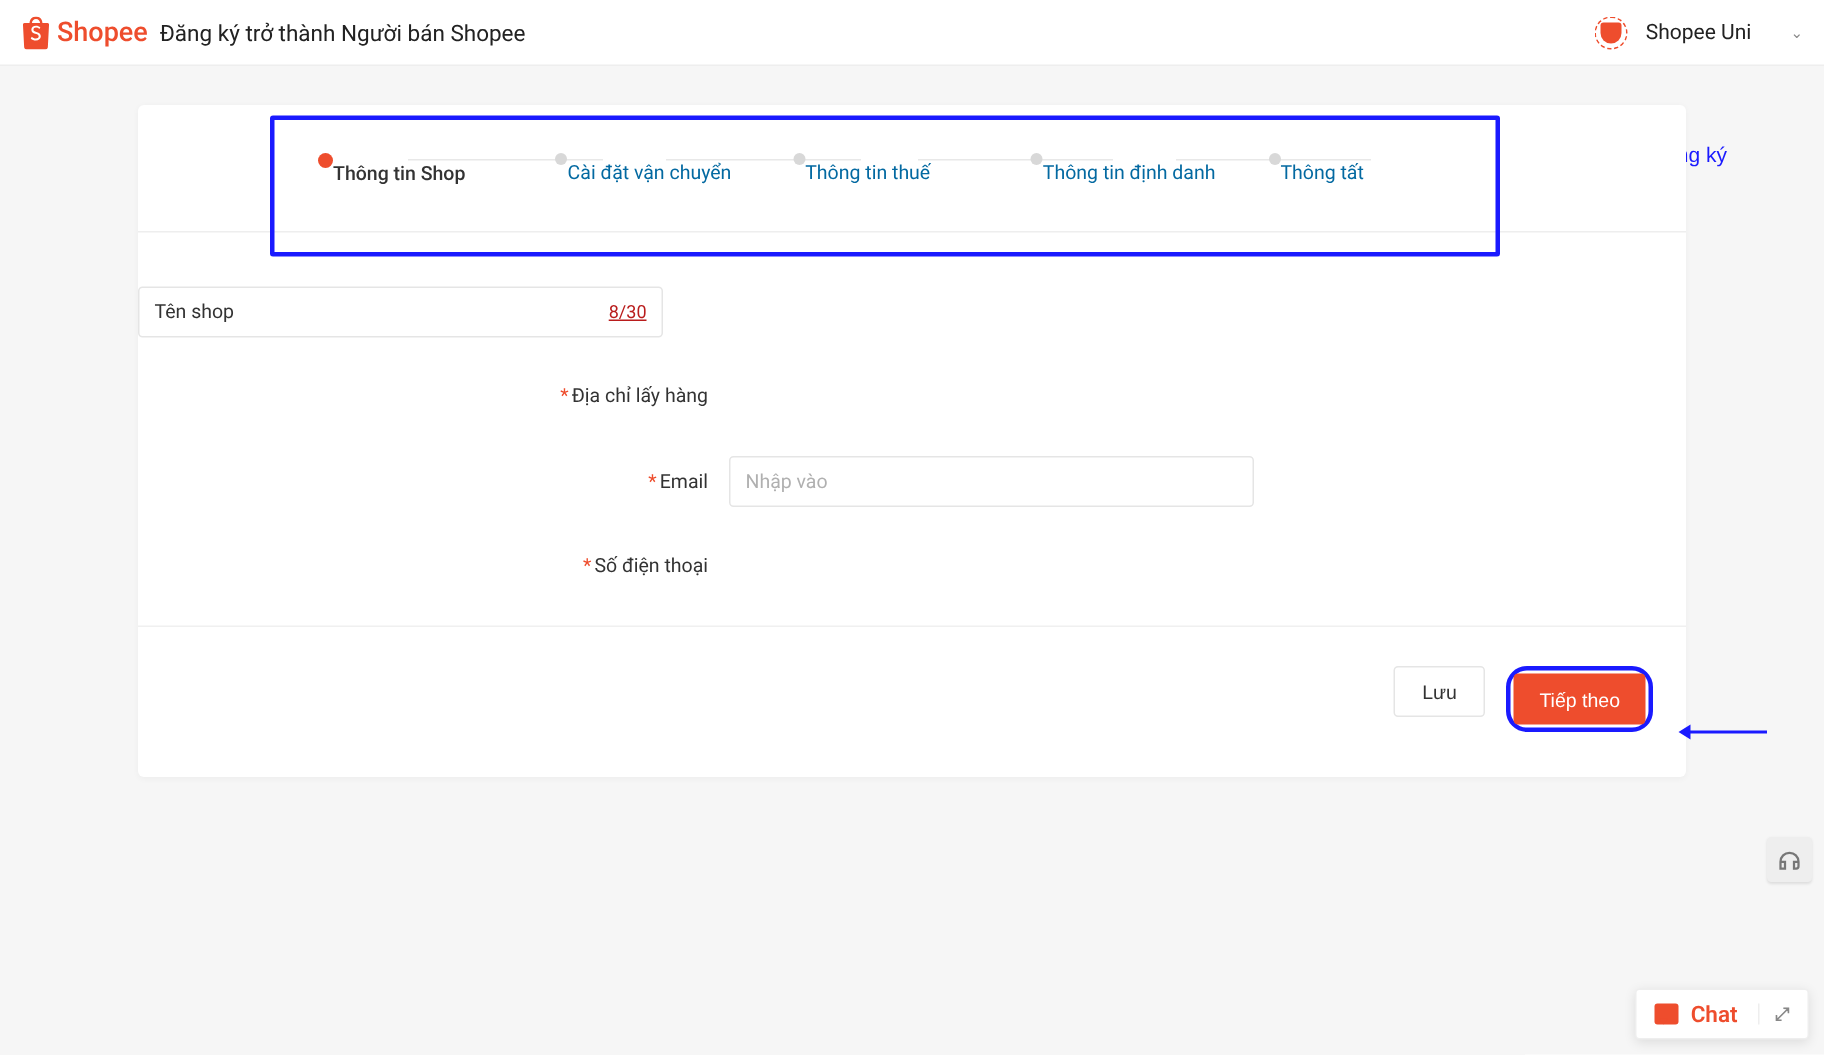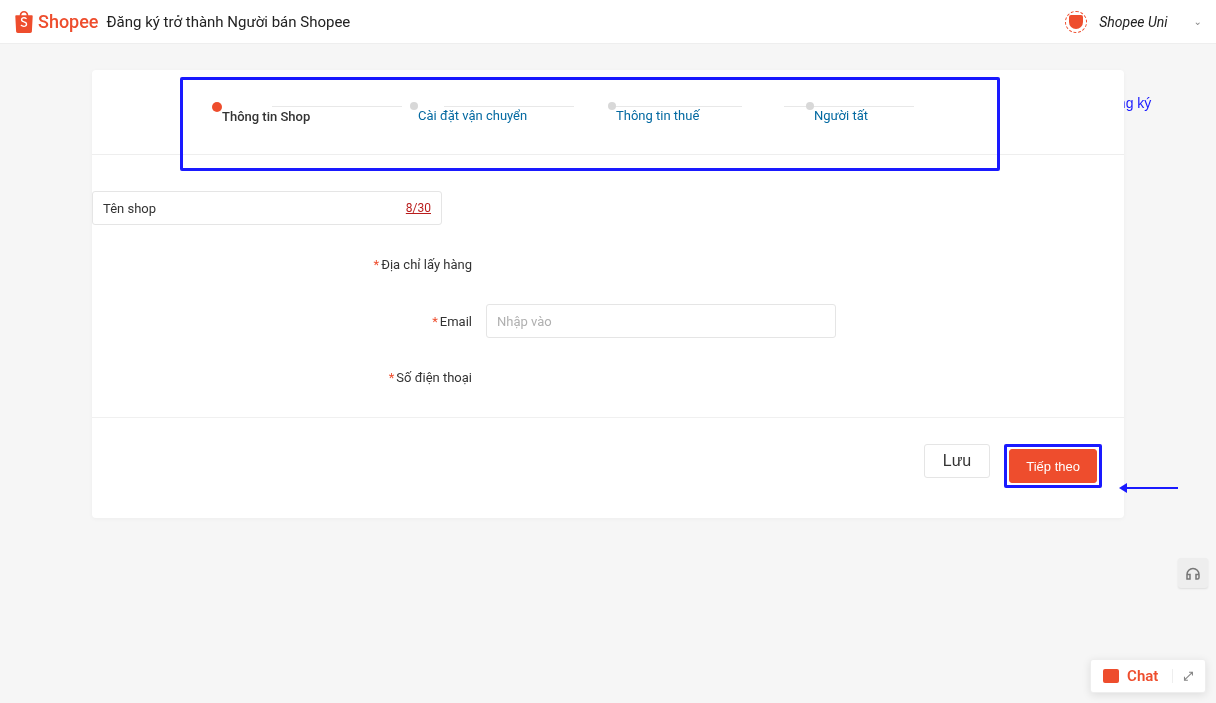--- a/index.html
+++ b/index.html
@@ -56,21 +56,21 @@
       justify-content: center;
       position: relative;
     }
     .uni-inner {
       width: 22px; height: 22px; border: 1px dashed #ee4d2d; border-radius:50%;
       display:flex;align-items:center;justify-content:center;
     }
     .uni-shield {
       width: 14px; height: 14px; background:#ee4d2d; border-radius: 2px 2px 50% 50%;
     }
-    .uni-text { font-size: 14px; color:#222;font-style:italic; }
+    .uni-text { font-size: 14px; color:#222; }
     .chevron { color:#888; font-size:10px; margin-left:16px; }
 
     .card {
       background:#fff;
       margin: 26px 92px 0 92px;
       border-radius: 4px;
       box-shadow: 0 1px 4px rgba(0,0,0,0.04);
       padding-bottom: 30px;
       position: relative;
     }
@@ -150,28 +150,28 @@
     .pnum { color:#aaa; }
 
     .footer-btns {
       display:flex; justify-content:flex-end; gap:14px;
       padding: 26px 22px 0 22px;
       margin-top: 28px;
       border-top: 1px solid #f0f0f0;
     }
     .btn-secondary {
       background:#fff; border:1px solid #e5e5e5; border-radius:3px;
-      height:34px; padding:0 18px; font-size:16px; color:#333; cursor:pointer;
+      height:34px; padding:0 18px; font-size:13px; color:#333; cursor:pointer;
     }
     .btn-primary {
       background:#ee4d2d; border:1px solid #ee4d2d; border-radius:3px;
       height:34px; padding:0 16px; font-size:13px; color:#fff; cursor:pointer;
     }
     .prim-highlight {
-      border:3px solid #1a1aff; border-radius:2px; padding:2px;
+      border:3px solid #1a1aff; border-radius:14px; padding:2px;
     }
 
     .annotation {
       position:absolute; color:#1a1aff; font-size:14px; font-family: Arial, sans-serif;
       font-weight: 500;
     }
     .anno1 { top: 95px; left: 1012px; }
     .arrow1 {
       position:absolute; top:114px; left:1010px; width:92px; height:2px; background:#1a1aff;
     }
@@ -244,21 +244,25 @@
     <div class="step">
       <div class="step-dot"></div>
       <div class="step-label">Cài đặt vận chuyển</div>
     </div>
     <div class="step">
       <div class="step-dot"></div>
       <div class="step-label">Thông tin thuế</div>
     </div>
     <div class="step">
       <div class="step-dot"></div>
-      <div class="step-label">Người tất</div>
+      <div class="step-label">Thông tin định danh</div>
+    </div>
+    <div class="step">
+      <div class="step-dot"></div>
+      <div class="step-label">Thông tất</div>
     </div>
   </div>
 
   <div class="form">
     <div class="form-row">
       <div class="form-field">
         <div class="text-input">
           <span class="val">Tên shop</span>
           <span class="counter">8/30</span>
         </div>

